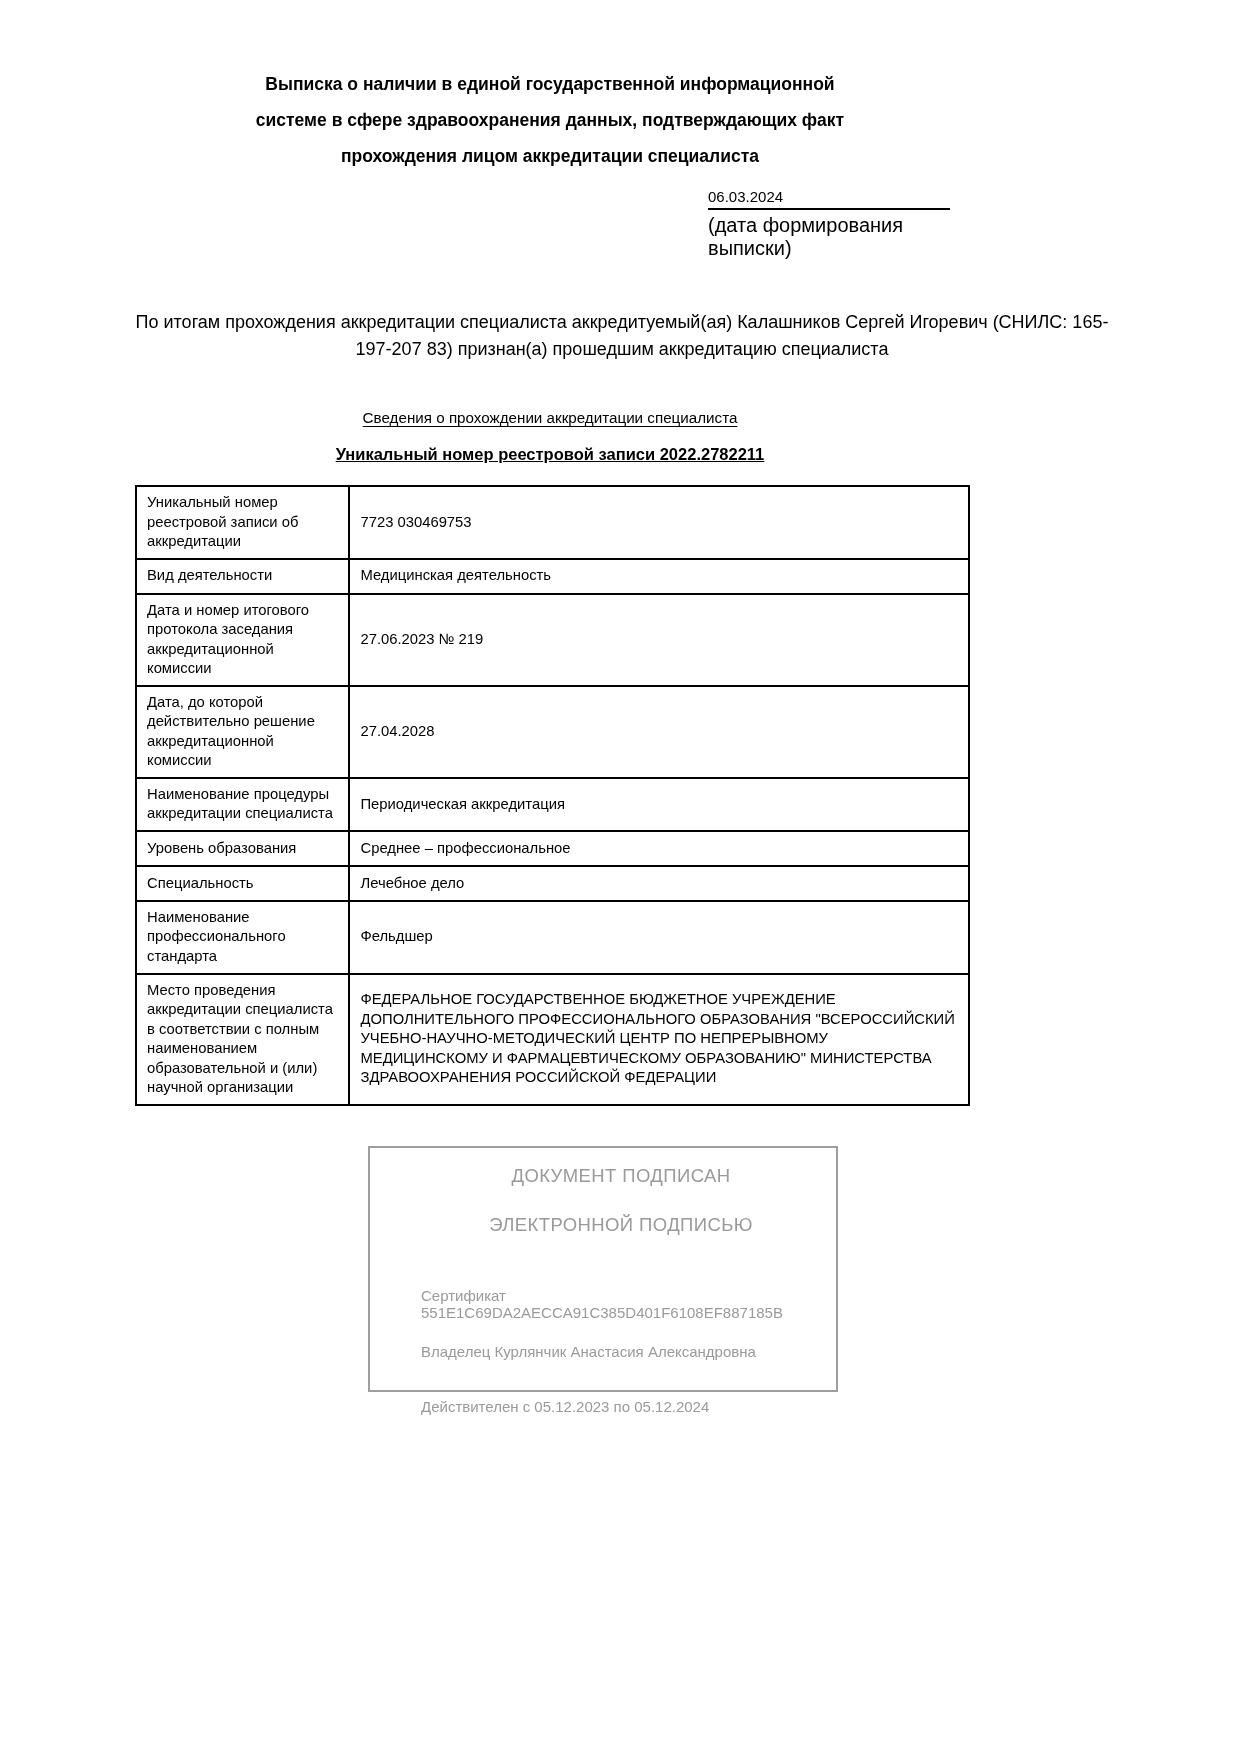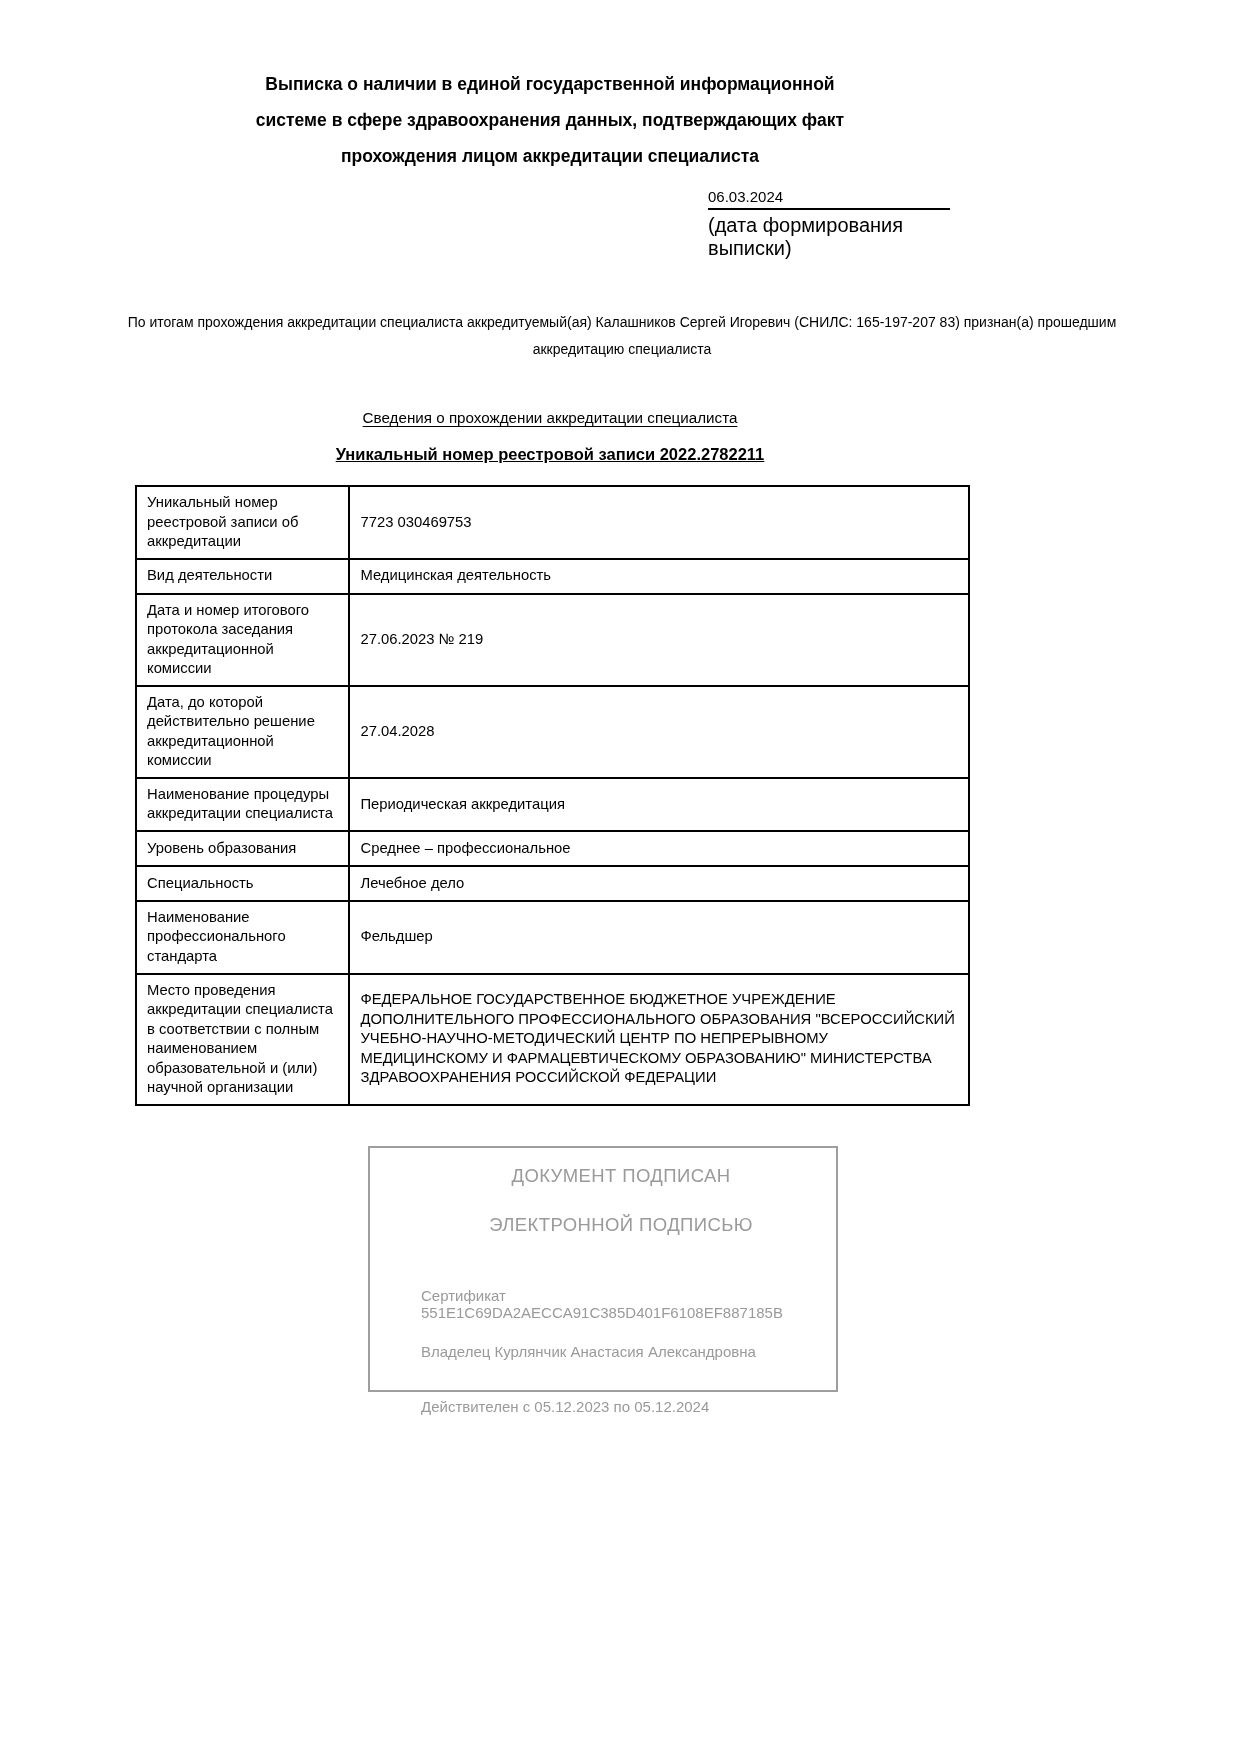--- a/index.html
+++ b/index.html
@@ -41,21 +41,21 @@
     display: block;
     padding-top: 4px;
     font-size: 20px;
   }
 
   .intro {
     margin-left: 122px;
     margin-top: 49px;
     width: 1000px;
     text-align: center;
-    font-size: 14px;
+    font-size: 18px;
     line-height: 27px;
   }
 
   .section-heading {
     margin-left: 130px;
     margin-top: 46px;
     width: 840px;
     text-align: center;
     font-size: 15.2px;
     text-decoration: underline;

